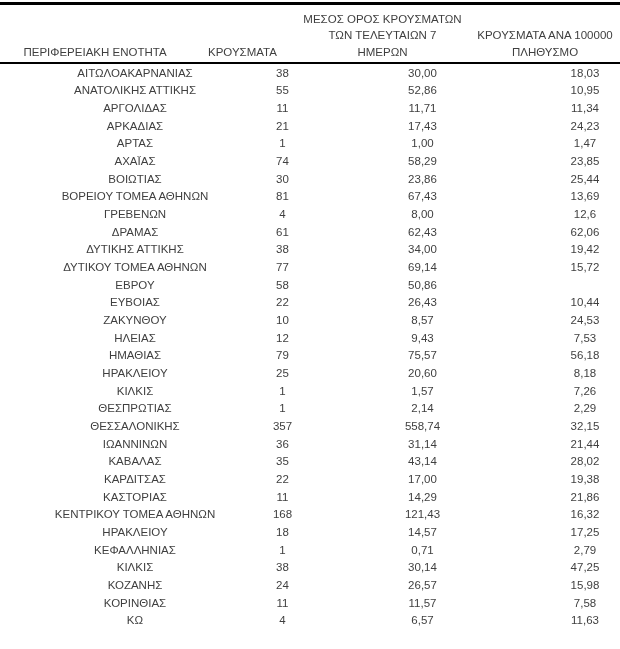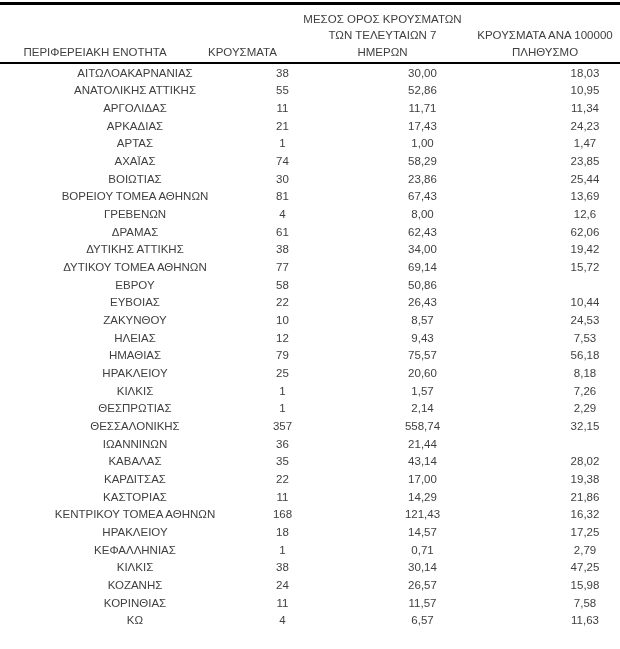--- a/index.html
+++ b/index.html
@@ -217,20 +217,21 @@
     <div class="cell">ΘΕΣΣΑΛΟΝΙΚΗΣ</div>
     <div class="cell">357</div>
     <div class="cell">558,74</div>
     <div class="cell">32,15</div>
   </div>
 
 
   <div class="row">
     <div class="cell">ΙΩΑΝΝΙΝΩΝ</div>
     <div class="cell">36</div>
+    <div class="cell">31,14</div>
     <div class="cell">21,44</div>
   </div>
 
   <div class="row">
     <div class="cell">ΚΑΒΑΛΑΣ</div>
     <div class="cell">35</div>
     <div class="cell">43,14</div>
     <div class="cell">28,02</div>
   </div>
 

